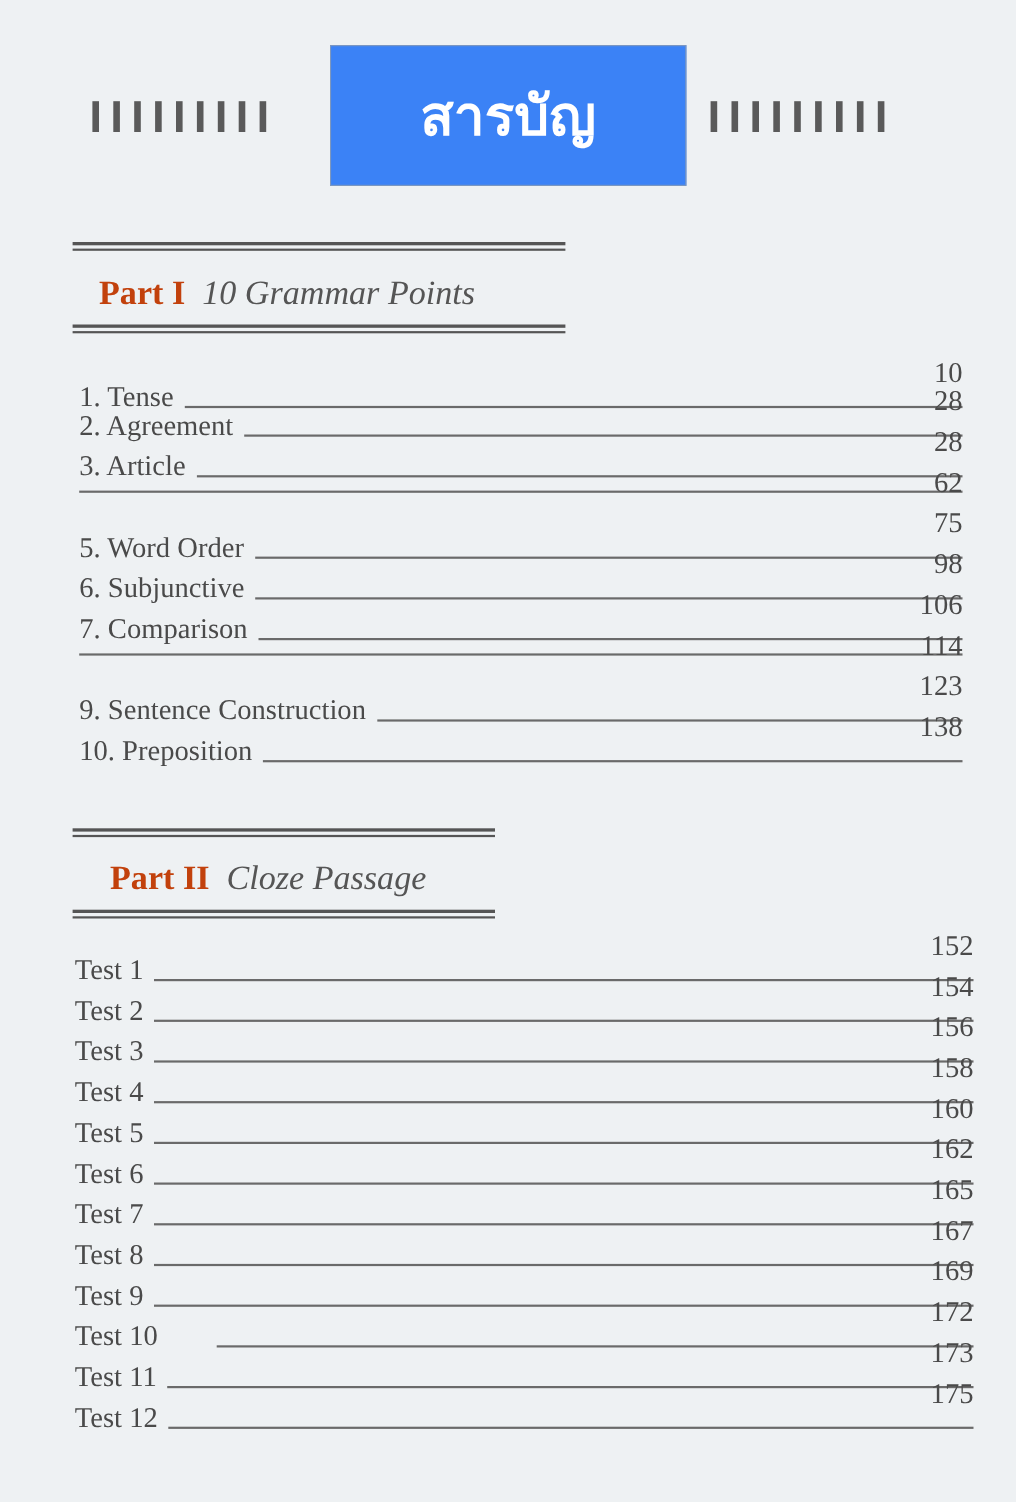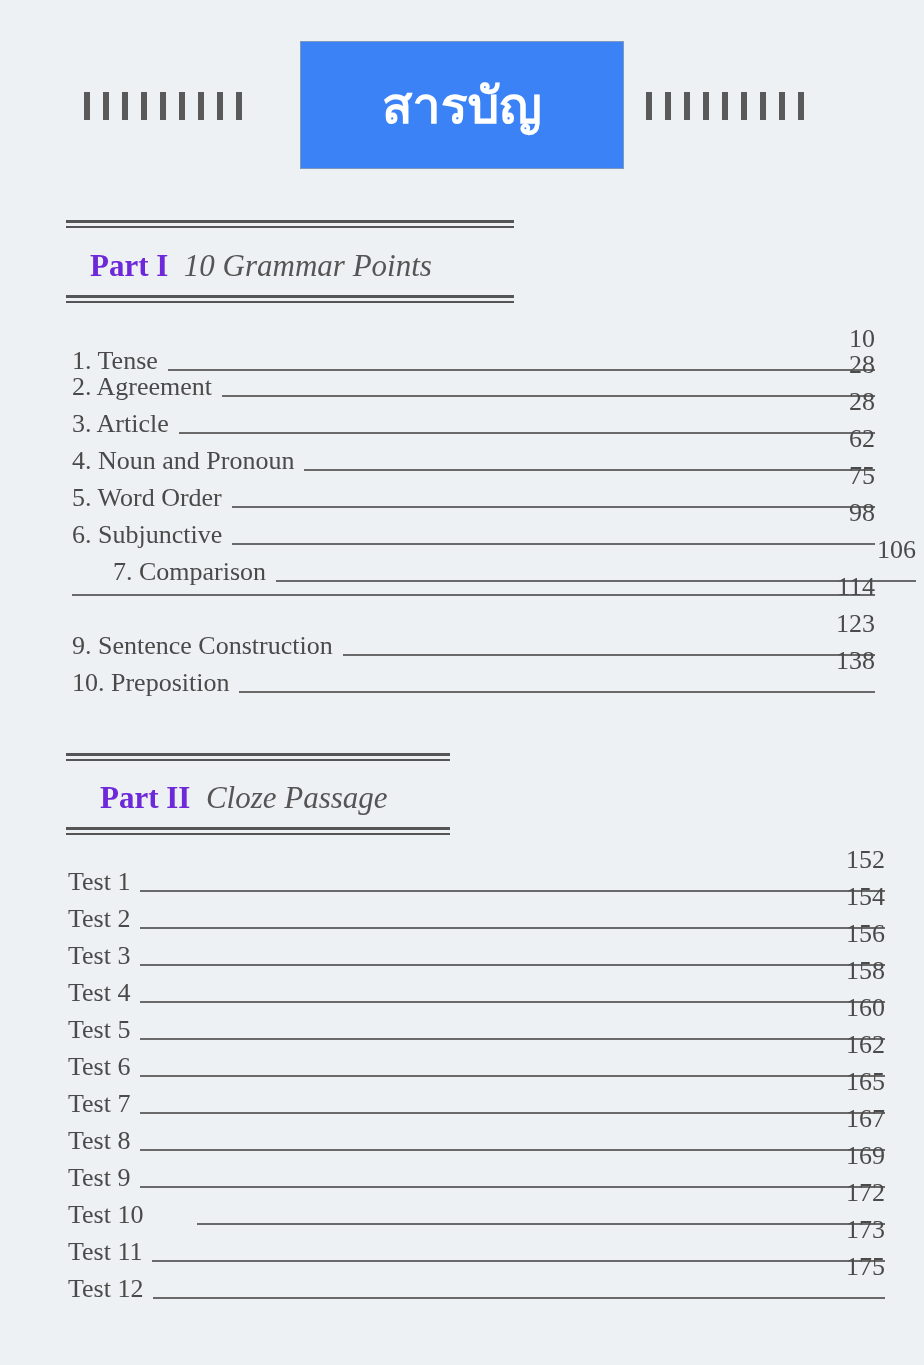--- a/index.html
+++ b/index.html
@@ -16,21 +16,21 @@
   .ticks.right { left: 646px; }
   .title-box {
     position: absolute; left: 300px; top: 41px; width: 322px; height: 126px;
     background: #3b82f6; border: 1px solid #7f98bd;
     display: flex; align-items: center; justify-content: center;
     color: #ffffff; font-family: "DejaVu Sans", sans-serif; font-weight: bold;
     font-size: 50px;
   }
   .rule { position: absolute; height: 8px; border-top: 3px solid #555; border-bottom: 2px solid #555; box-sizing: border-box; }
   .part-heading { position: absolute; font-size: 31px; }
-  .part-heading b { font-weight: bold; color: #6d28d9; }
+  .part-heading b { font-weight: bold; color: #c2410c; }
   .part-heading i { color: #555; }
   .row { position: absolute; display: flex; align-items: flex-end; font-size: 26px; }
   .row .label { white-space: nowrap; padding-right: 10px; }
   .row .leader { flex: 1; border-bottom: 2px solid #6a6a6a; margin-bottom: 5px; }
   .row .page { position: absolute; right: 0; top: -22px; font-size: 26px; }
 </style>
 </head>
 <body>
 
 <div class="ticks left">
@@ -76,35 +76,34 @@
       <span class="label">2.  Agreement</span>
       <span class="leader"></span>
       <span class="page">28</span>
     </div>
     <div class="row" style="left: 72px; width: 803px; top: 409px;">
       <span class="label">3.  Article</span>
       <span class="leader"></span>
       <span class="page">28</span>
     </div>
     <div class="row" style="left: 72px; width: 803px; top: 446px;">
-      <span class="label">4.  Noun and Pronoun</span>
       <span class="leader"></span>
       <span class="page">62</span>
     </div>
     <div class="row" style="left: 72px; width: 803px; top: 483px;">
       <span class="label">5.  Word Order</span>
       <span class="leader"></span>
       <span class="page">75</span>
     </div>
     <div class="row" style="left: 72px; width: 803px; top: 520px;">
       <span class="label">6.  Subjunctive</span>
       <span class="leader"></span>
       <span class="page">98</span>
     </div>
-    <div class="row" style="left: 72px; width: 803px; top: 557px; margin-left: 41px;">
+    <div class="row" style="left: 72px; width: 803px; top: 557px;">
       <span class="label">7.  Comparison</span>
       <span class="leader"></span>
       <span class="page">106</span>
     </div>
     <div class="row" style="left: 72px; width: 803px; top: 594px;">
       <span class="leader"></span>
       <span class="page">114</span>
     </div>
     <div class="row" style="left: 72px; width: 803px; top: 631px;">
       <span class="label">9.  Sentence Construction</span>

